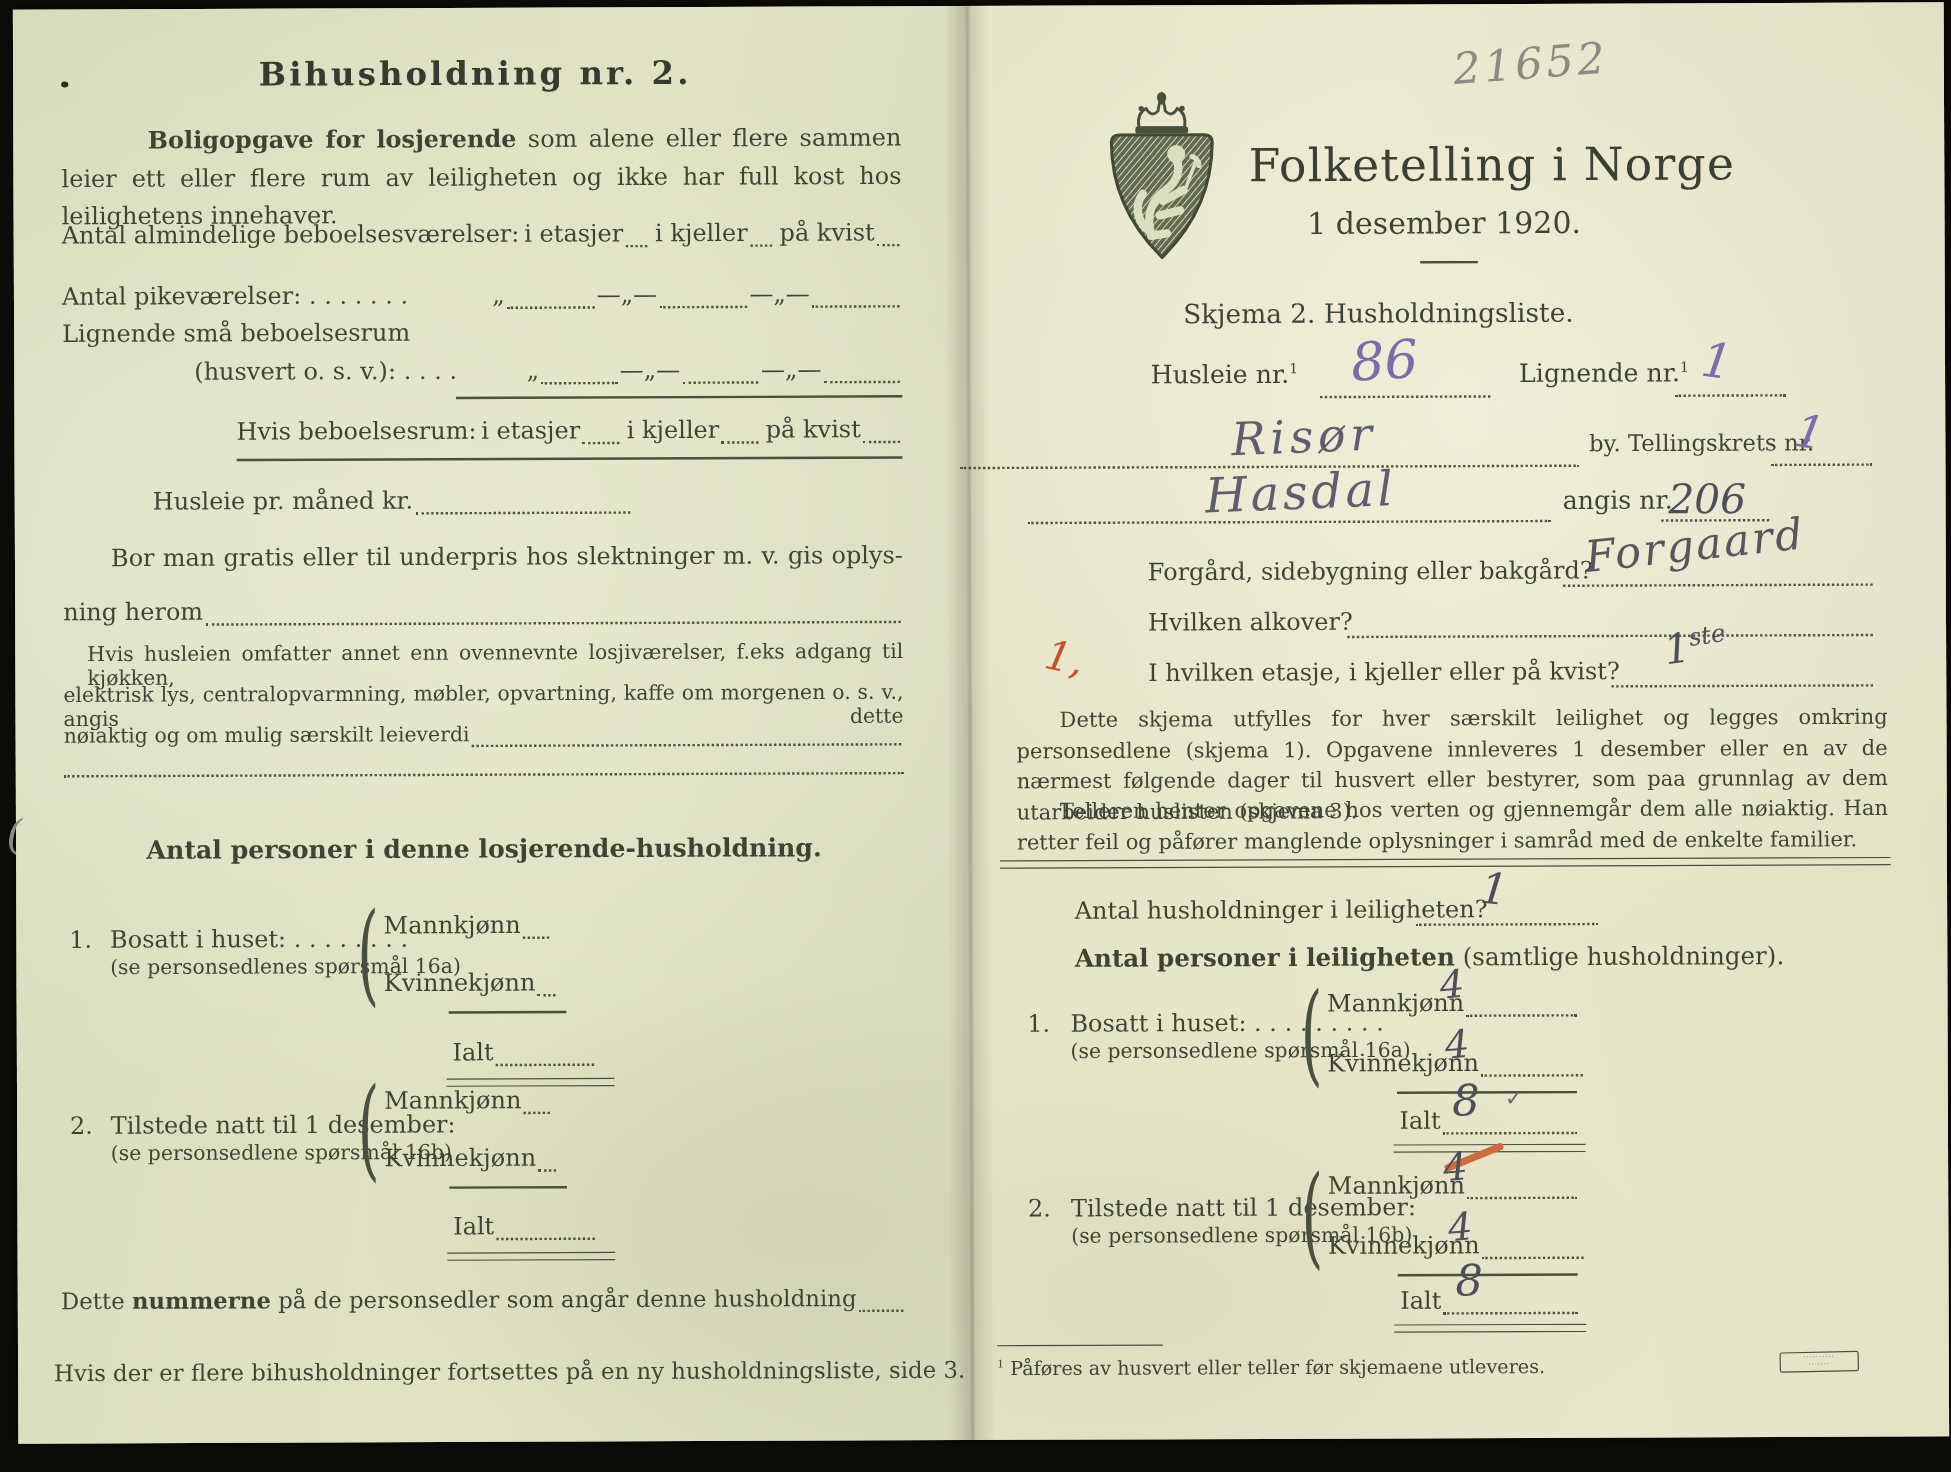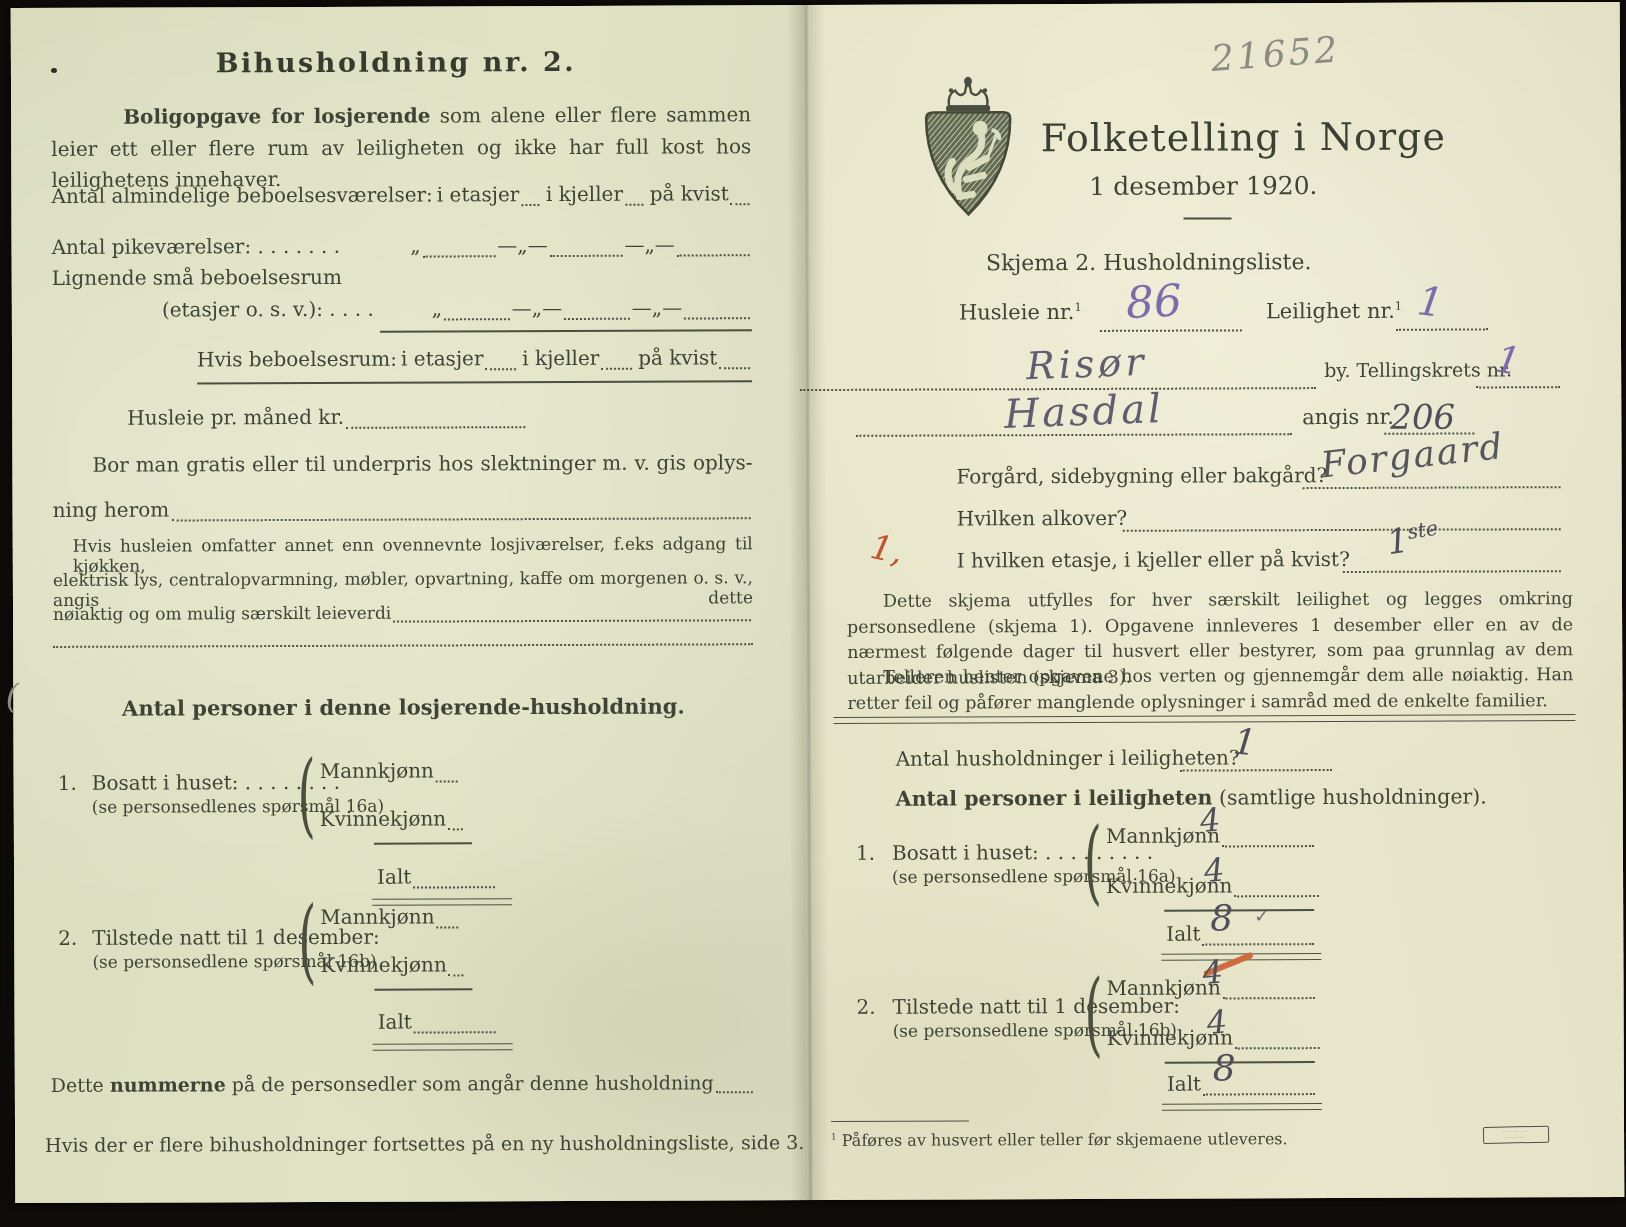--- a/index.html
+++ b/index.html
@@ -112,21 +112,21 @@
         <span class="dot grow"></span>
         <span>—„—</span>
         <span class="dot grow"></span>
         <span>—„—</span>
         <span class="dot grow"></span>
       </div>
 
       <div class="row" style="left:40px;top:258px;">Lignende små beboelsesrum</div>
 
       <div class="row flexrow" style="left:150px;top:290px;width:590px;">
-        <span>(etasjer o. s. v.):  . . . .</span>
+        <span>(husvert o. s. v.):  . . . .</span>
         <span class="sp" style="width:58px;"></span>
         <span>„</span>
         <span class="dot grow"></span>
         <span>—„—</span>
         <span class="dot grow"></span>
         <span>—„—</span>
         <span class="dot grow"></span>
       </div>
       <div class="rule" style="left:368px;top:324px;width:372px;"></div>
 
@@ -247,21 +247,21 @@
       <div class="row title-r" style="left:170px;top:112px;width:540px;text-align:center;">Folketelling i Norge</div>
       <div class="row" style="left:150px;top:168px;width:500px;text-align:center;font-size:25px;">1 desember 1920.</div>
       <div class="rule" style="left:380px;top:214px;width:48px;"></div>
 
       <div class="row" style="left:95px;top:246px;width:500px;text-align:center;font-size:22px;">Skjema 2.  Husholdningsliste.</div>
 
       <span class="row" style="left:155px;top:296px;font-size:21px;"><span>Husleie nr.</span><sup>1</sup></span>
       <div class="dotline" style="left:296px;top:326px;width:142px;"></div>
       <span class="hw purple" style="left:322px;top:272px;font-size:44px;transform:rotate(-3deg);">86</span>
 
-      <span class="row" style="left:462px;top:296px;font-size:21px;"><span>Leilighet nr.</span><sup>1</sup></span>
+      <span class="row" style="left:462px;top:296px;font-size:21px;"><span>Lignende nr.</span><sup>1</sup></span>
       <div class="dotline" style="left:592px;top:326px;width:92px;"></div>
       <span class="hw purple" style="left:614px;top:276px;font-size:40px;transform:rotate(8deg);">1</span>
 
       <div class="dotline" style="left:-4px;top:384px;width:516px;"></div>
       <span class="hw" style="left:222px;top:338px;font-size:38px;letter-spacing:4px;transform:rotate(-2deg);">Risør</span>
       <span class="row" style="left:520px;top:356px;font-size:19px;">by.  Tellingskrets nr.</span>
       <div class="dotline" style="left:672px;top:384px;width:84px;"></div>
       <span class="hw purple" style="left:692px;top:336px;font-size:38px;transform:rotate(10deg);">1</span>
 
       <div class="dotline" style="left:52px;top:430px;width:436px;"></div>

